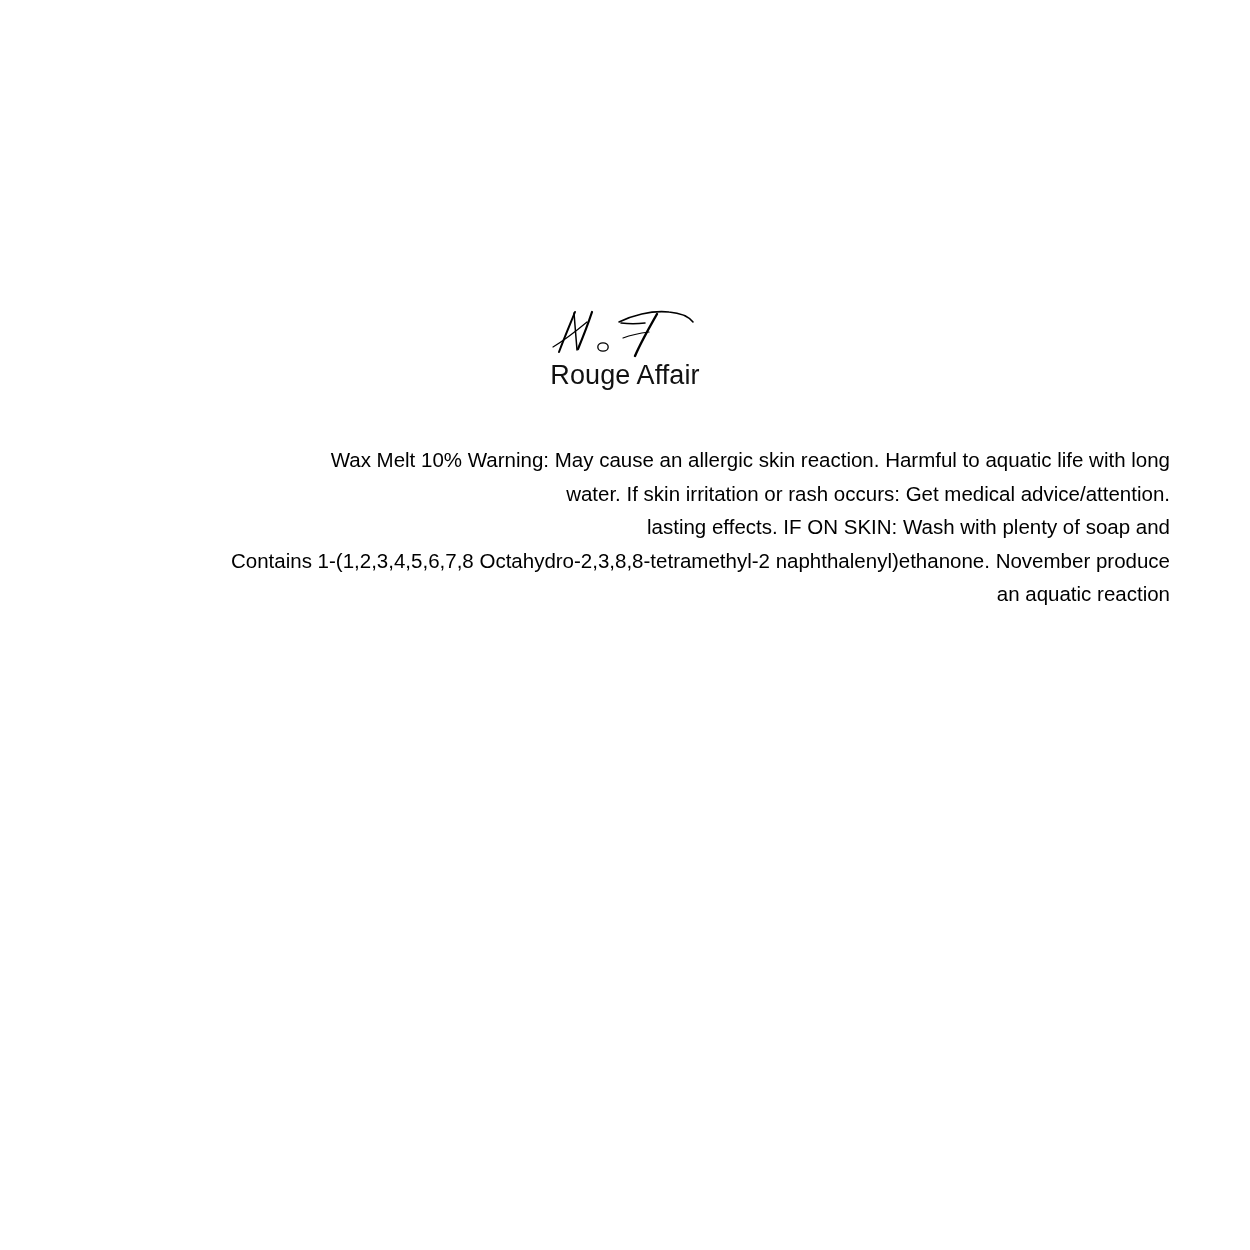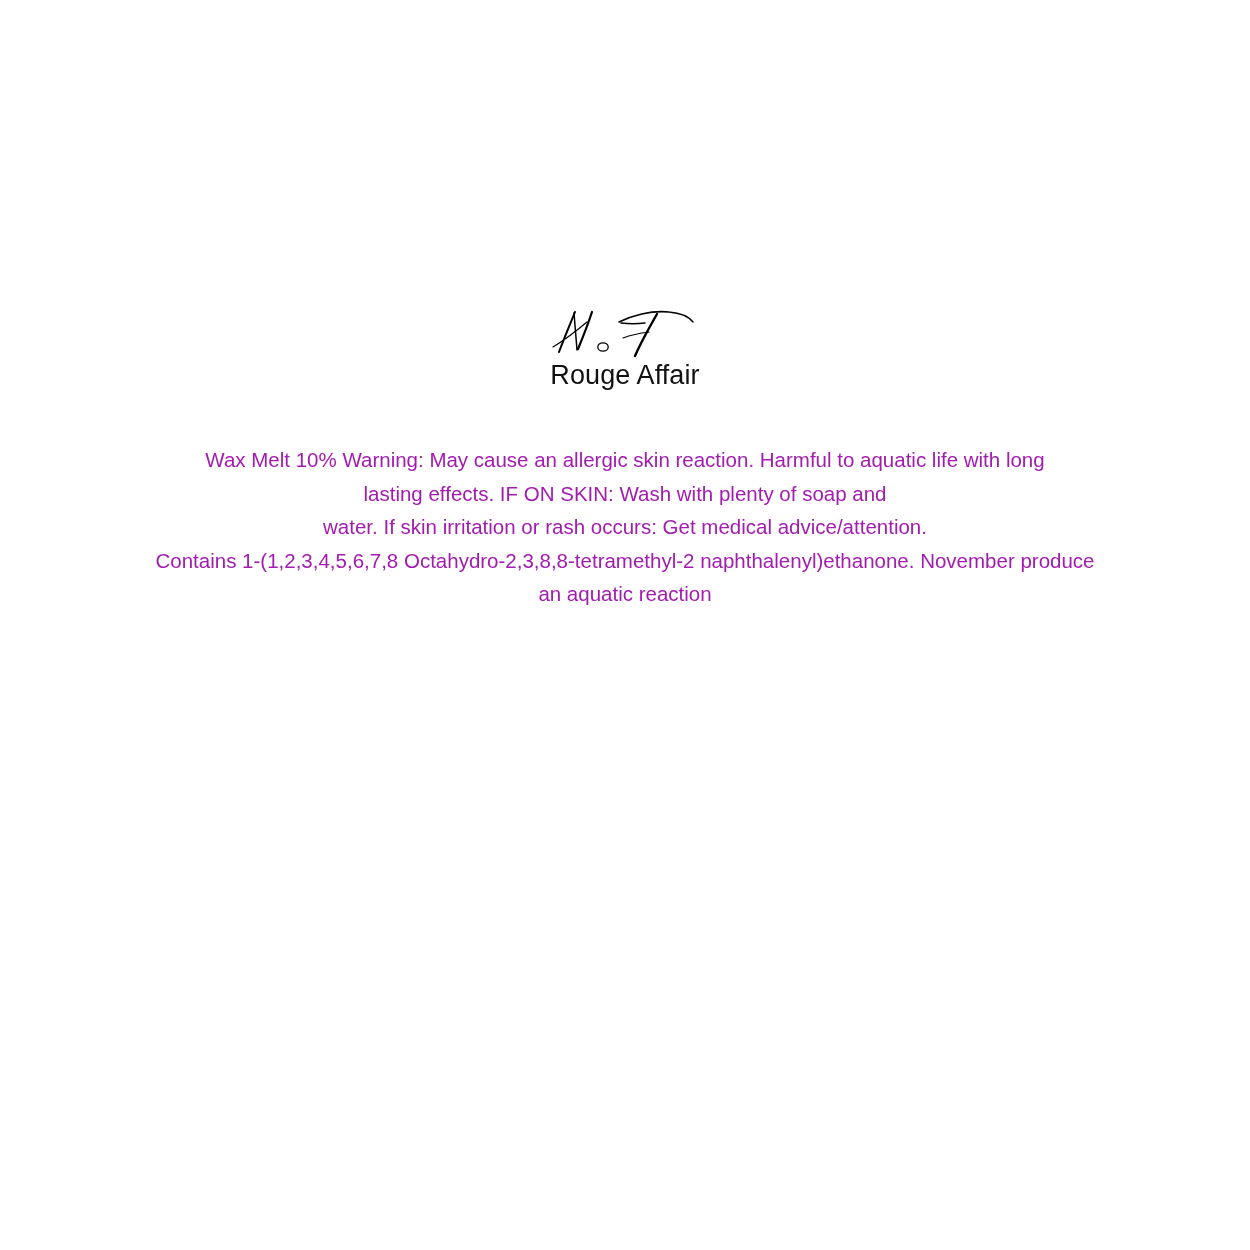--- a/index.html
+++ b/index.html
@@ -43,24 +43,24 @@
     color: #111111;
     margin-top: -2px;
   }
   
   .copy-block {
     position: absolute;
     left: 50%;
     transform: translateX(-50%);
     top: 443px;
     width: 1090px;
-    text-align: center;
+    text-align: right;
     font-size: 20.5px;
     line-height: 33.5px;
-    color: #a21caf;
+    color: #000000;
   }
   .copy-line {
     display: block;
     white-space: nowrap;
   }
 </style>
 </head>
 <body>
 
 <div class="label-wrap">
@@ -80,19 +80,19 @@
         <path d="M76 23 C84 24, 92 24, 100 23" stroke-width="1.5"></path>
         <path d="M112 14 C104 28, 96 42, 90 56" stroke-width="2.4"></path>
         <path d="M78 38 C86 35, 96 33, 104 32" stroke-width="1.2"></path>
       </g>
     </svg>
     <span class="brand-name">Rouge Affair</span>
   </div>
 
   <div class="copy-block">
     <span class="copy-line">Wax Melt 10%  Warning: May cause an allergic skin reaction. Harmful to aquatic life with long</span>
+    <span class="copy-line">water. If skin irritation or rash occurs: Get medical advice/attention.</span>
     <span class="copy-line">lasting effects. IF ON SKIN: Wash with plenty of soap and</span>
-    <span class="copy-line">water. If skin irritation or rash occurs: Get medical advice/attention.</span>
     <span class="copy-line">Contains 1-(1,2,3,4,5,6,7,8 Octahydro-2,3,8,8-tetramethyl-2 naphthalenyl)ethanone. November produce</span>
     <span class="copy-line">an aquatic reaction</span>
   </div>
 
 </div>
 
 </body></html>

